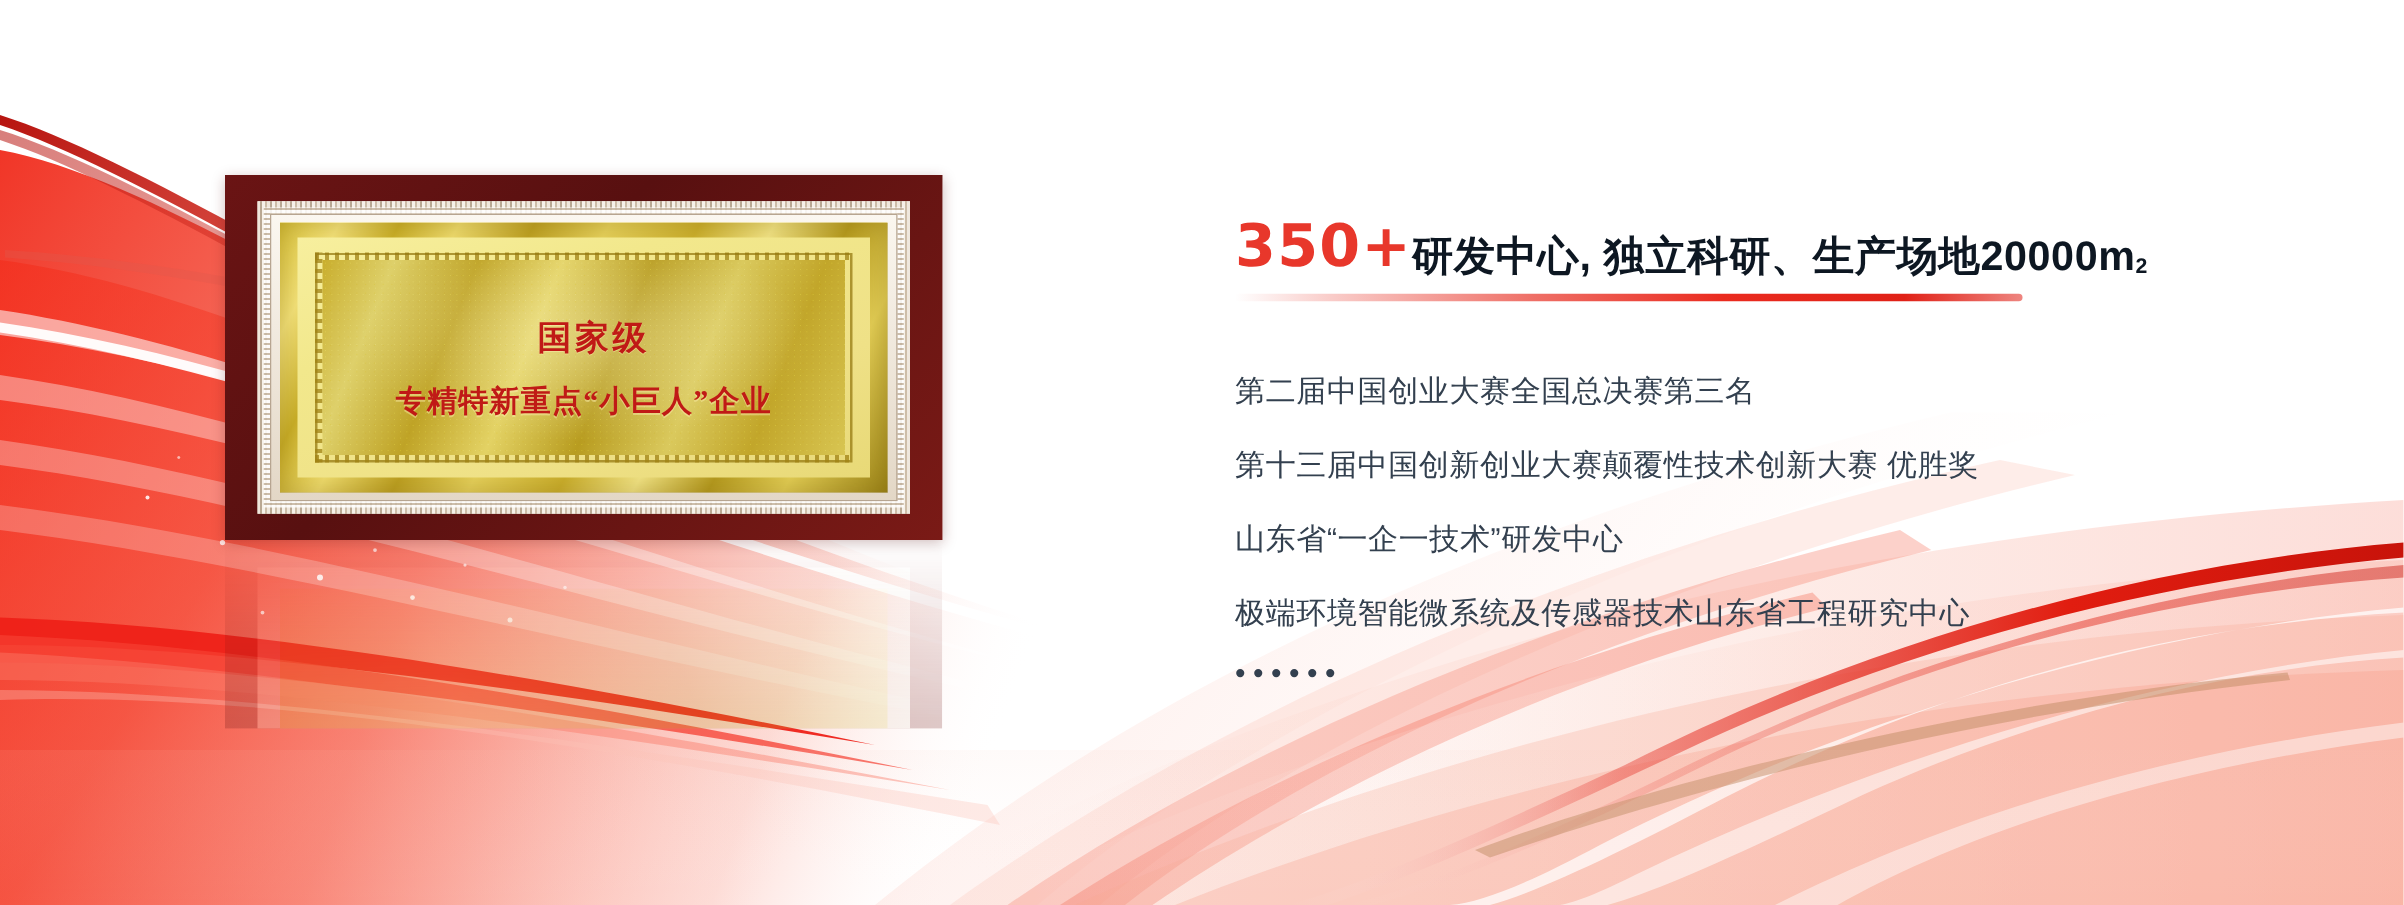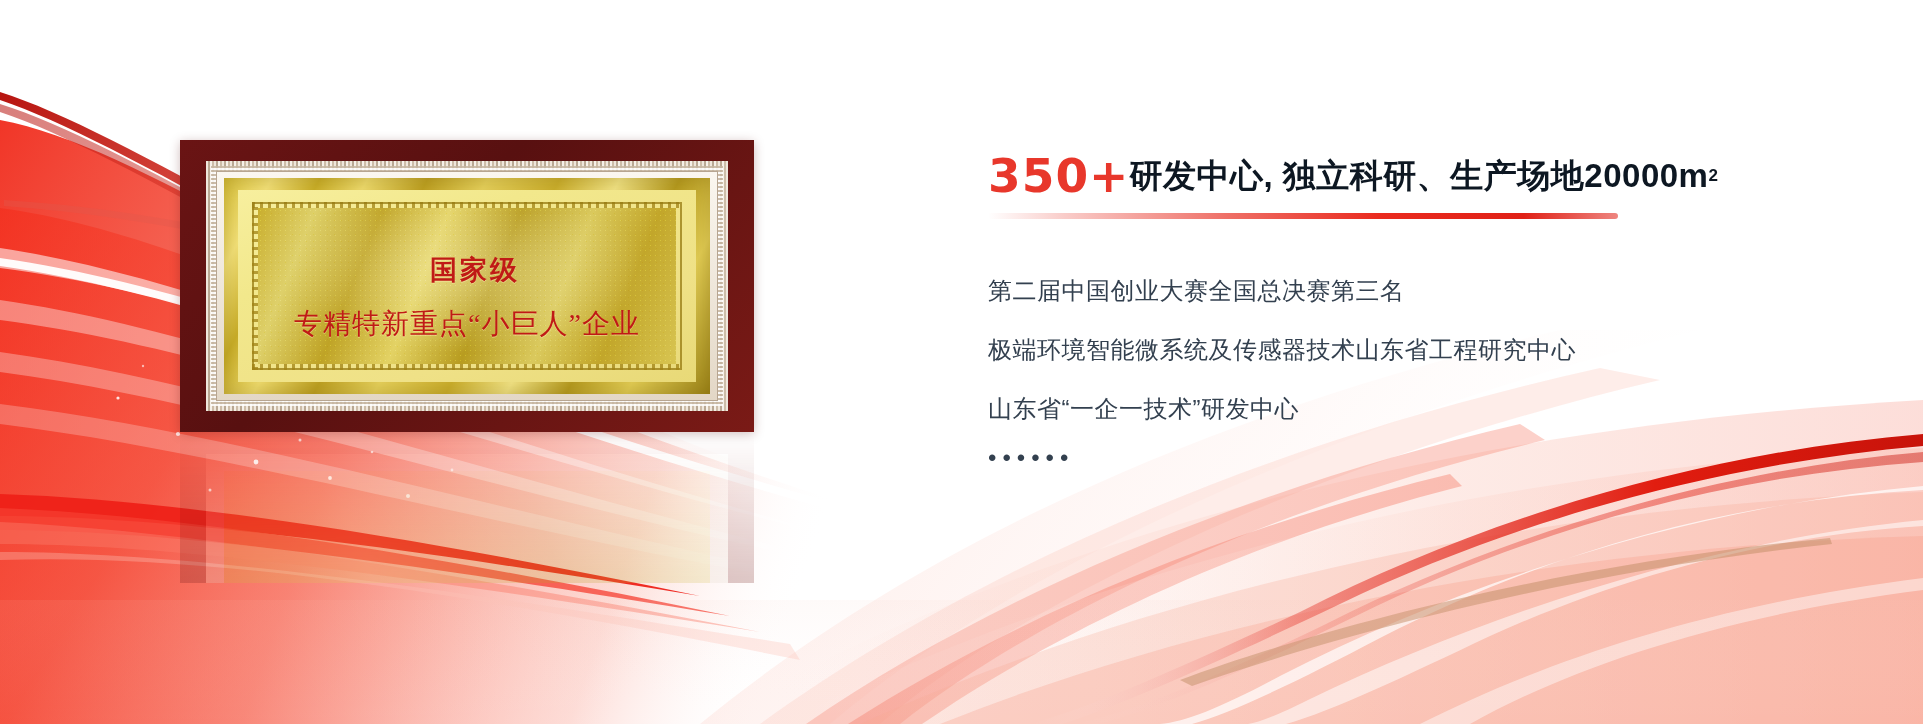--- a/index.html
+++ b/index.html
@@ -110,21 +110,21 @@
   #plaque-title-1{
     margin-top:44px;
     font-family:"Liberation Serif","DejaVu Serif",serif;
     font-weight:700;font-size:27px;color:#c01a16;letter-spacing:3px;
     text-shadow:0 1px 0 rgba(255,240,180,.45);
     padding-left:16px;
   }
   #plaque-title-2{
     margin-top:17px;
     font-family:"Liberation Serif","DejaVu Serif",serif;
-    font-weight:400;font-size:28px;color:#c01a16;letter-spacing:1px;
+    font-weight:700;font-size:24px;color:#c01a16;letter-spacing:1px;
     text-shadow:0 1px 0 rgba(255,240,180,.45);
   }
   #plaque-issuer{
     margin-top:34px;font-size:13px;color:#4b3b12;letter-spacing:.5px;
     font-family:"Liberation Serif","DejaVu Serif",serif;font-weight:700;
   }
 
   
   #plaque-reflection{
     position:absolute;left:180px;top:433px;width:574px;height:150px;
@@ -145,21 +145,21 @@
   #plaque-reflection .refl-silver{
     position:absolute;left:26px;top:21px;right:26px;bottom:21px;
     background:linear-gradient(180deg,#f3ece2,#cfc0ac);
   }
 
   
   #content{position:absolute;left:988px;top:152px;width:870px;}
   #headline{
     white-space:nowrap;line-height:1;color:#111820;
     font-size:34px;font-weight:700;letter-spacing:0px;
-    display:flex;align-items:center;
+    display:flex;align-items:flex-end;margin-top:22px;
   }
   #headline-number{
     color:#e8372b;font-size:47px;font-weight:700;letter-spacing:1px;
     font-family:"DejaVu Sans","Liberation Sans",sans-serif;
   }
   #headline-text{
     color:#0d1722;font-size:33px;font-weight:600;letter-spacing:.5px;
   }
   #headline-sup{font-size:17px;vertical-align:super;color:#0d1722;font-weight:600;}
   #headline-rule{
@@ -323,20 +323,21 @@
     <div id="headline">
       <span id="headline-number">350+</span>
       <span id="headline-text">研发中心, 独立科研、生产场地20000m</span>
       <span id="headline-sup">2</span>
     </div>
 
     <div id="headline-rule"></div>
 
     <div id="achievement-list">
       <div class="achv-item">第二届中国创业大赛全国总决赛第三名</div>
+      <div class="achv-item">第十三届中国创新创业大赛颠覆性技术创新大赛 优胜奖</div>
+      <div class="achv-item">山东省“一企一技术”研发中心</div>
       <div class="achv-item">极端环境智能微系统及传感器技术山东省工程研究中心</div>
-      <div class="achv-item">山东省“一企一技术”研发中心</div>
       <div id="achievement-ellipsis">••••••</div>
     </div>
 
   </div>
 
 </div>
 
 </body></html>

